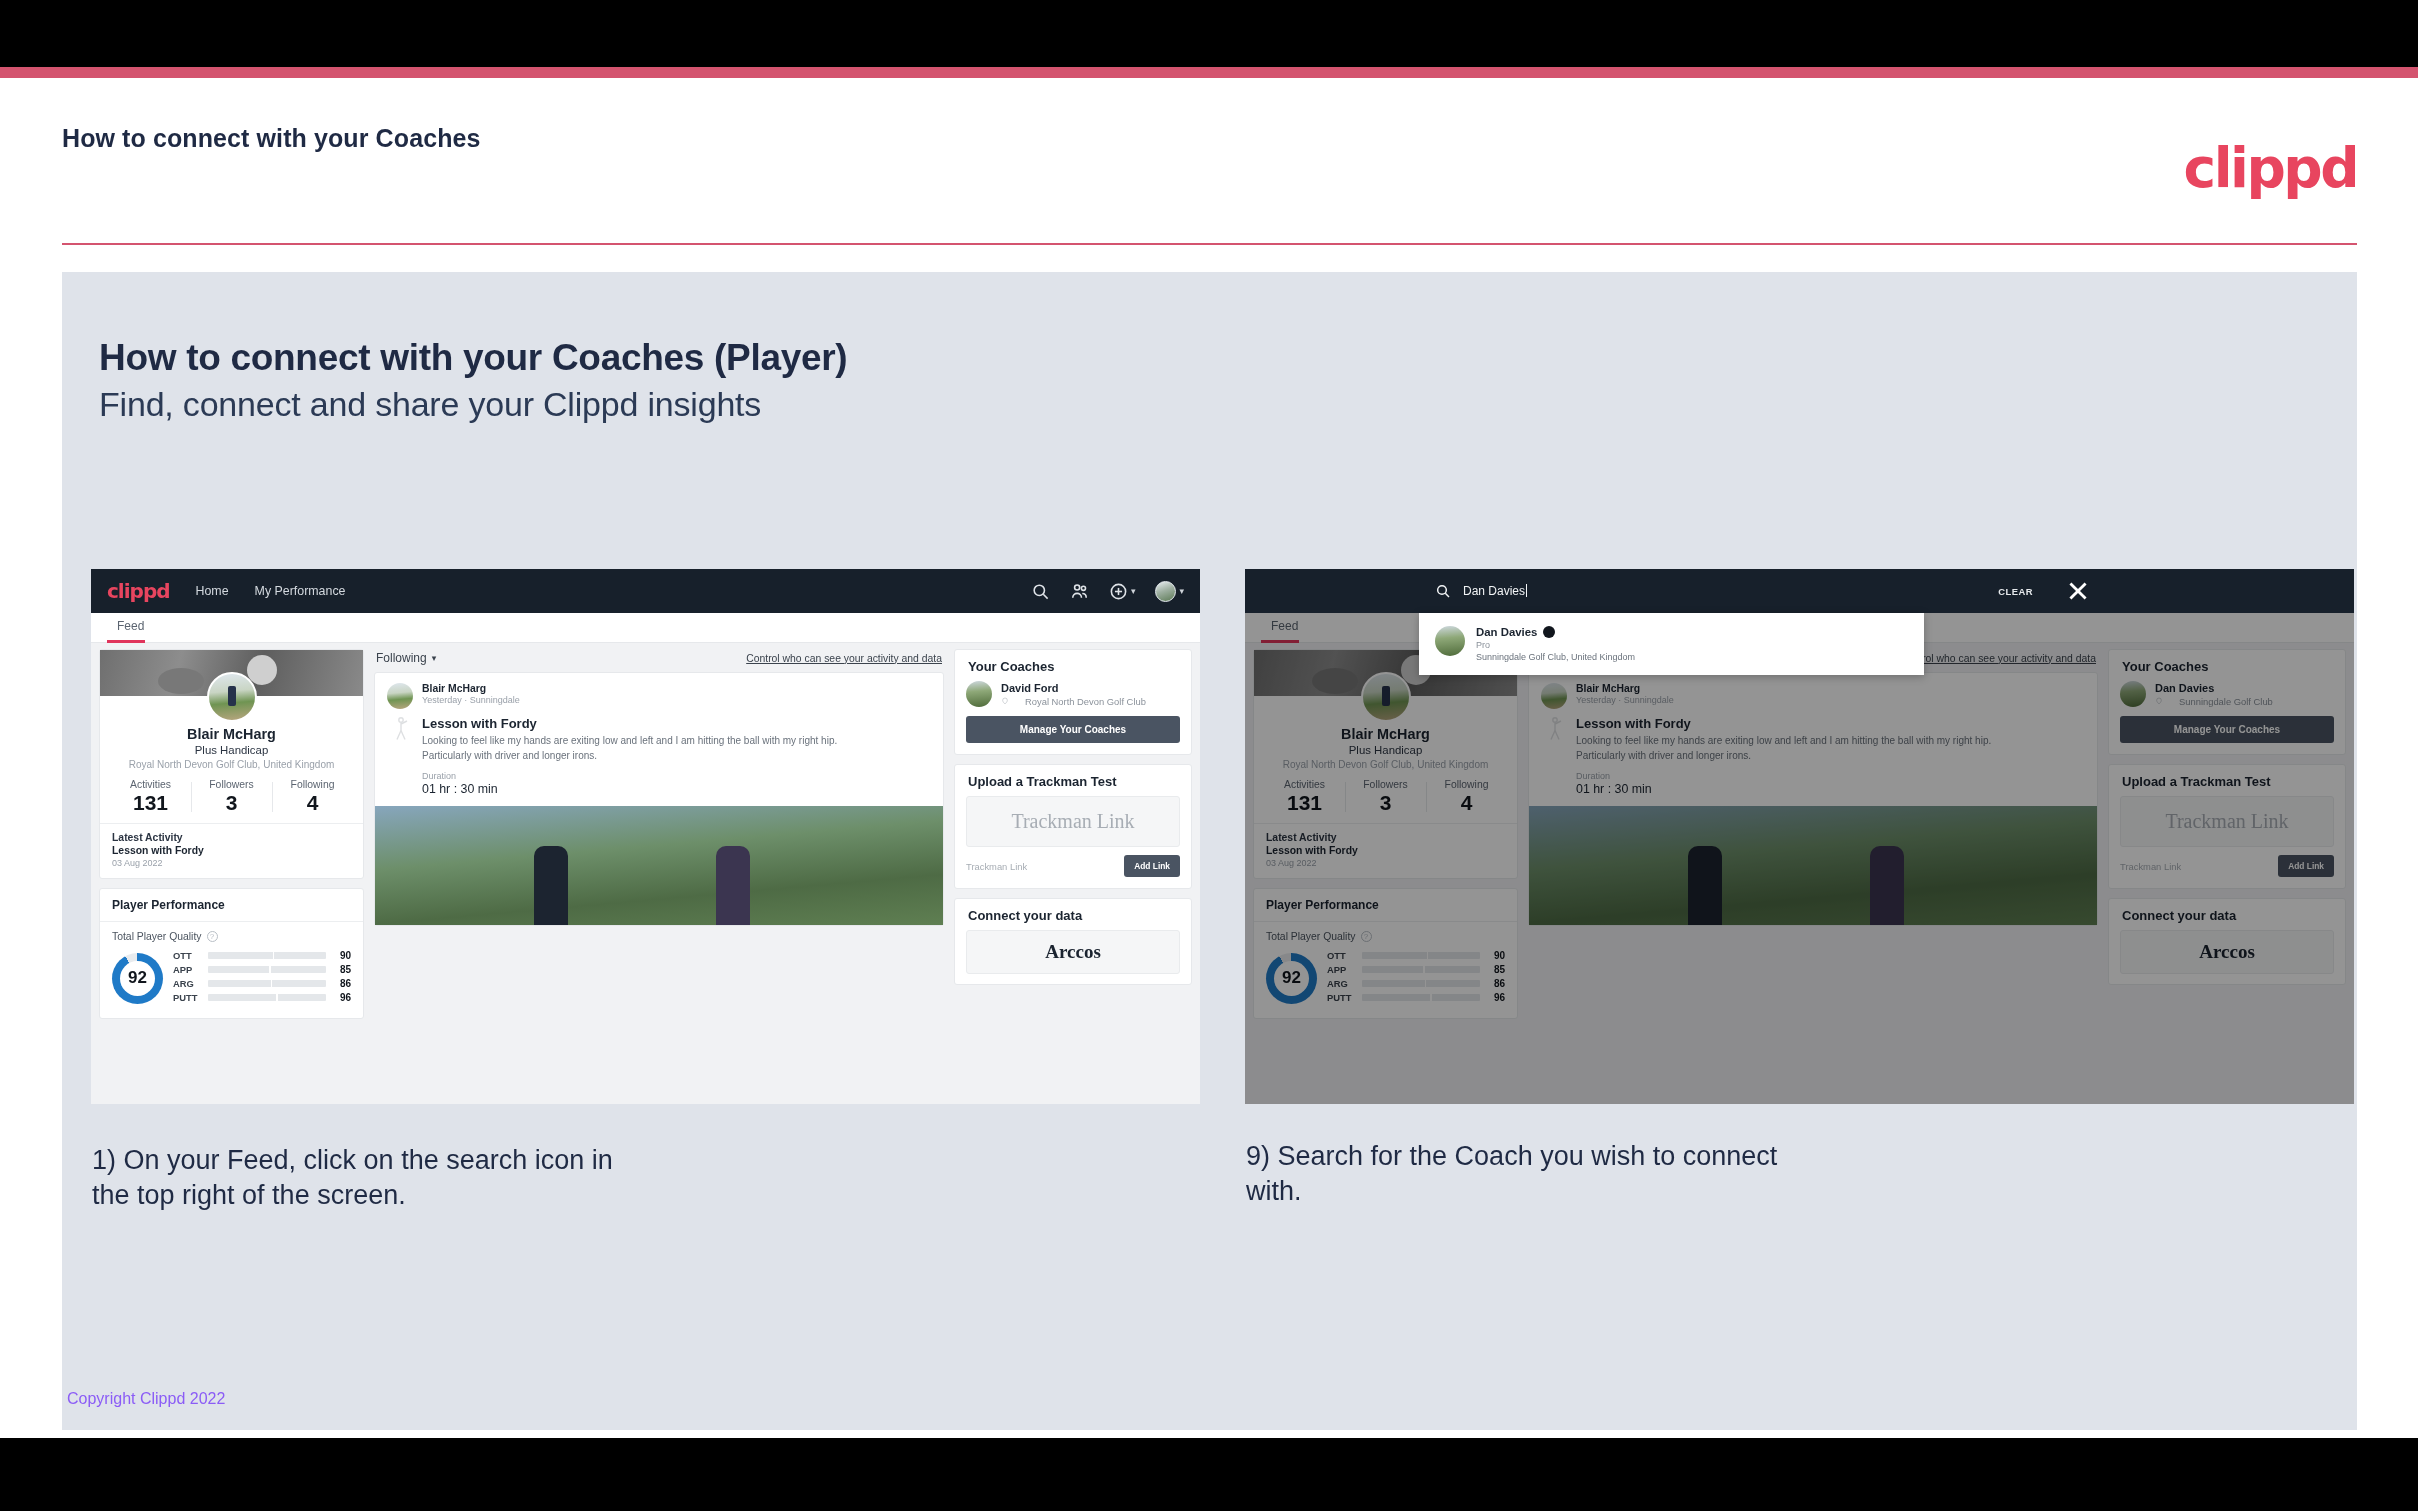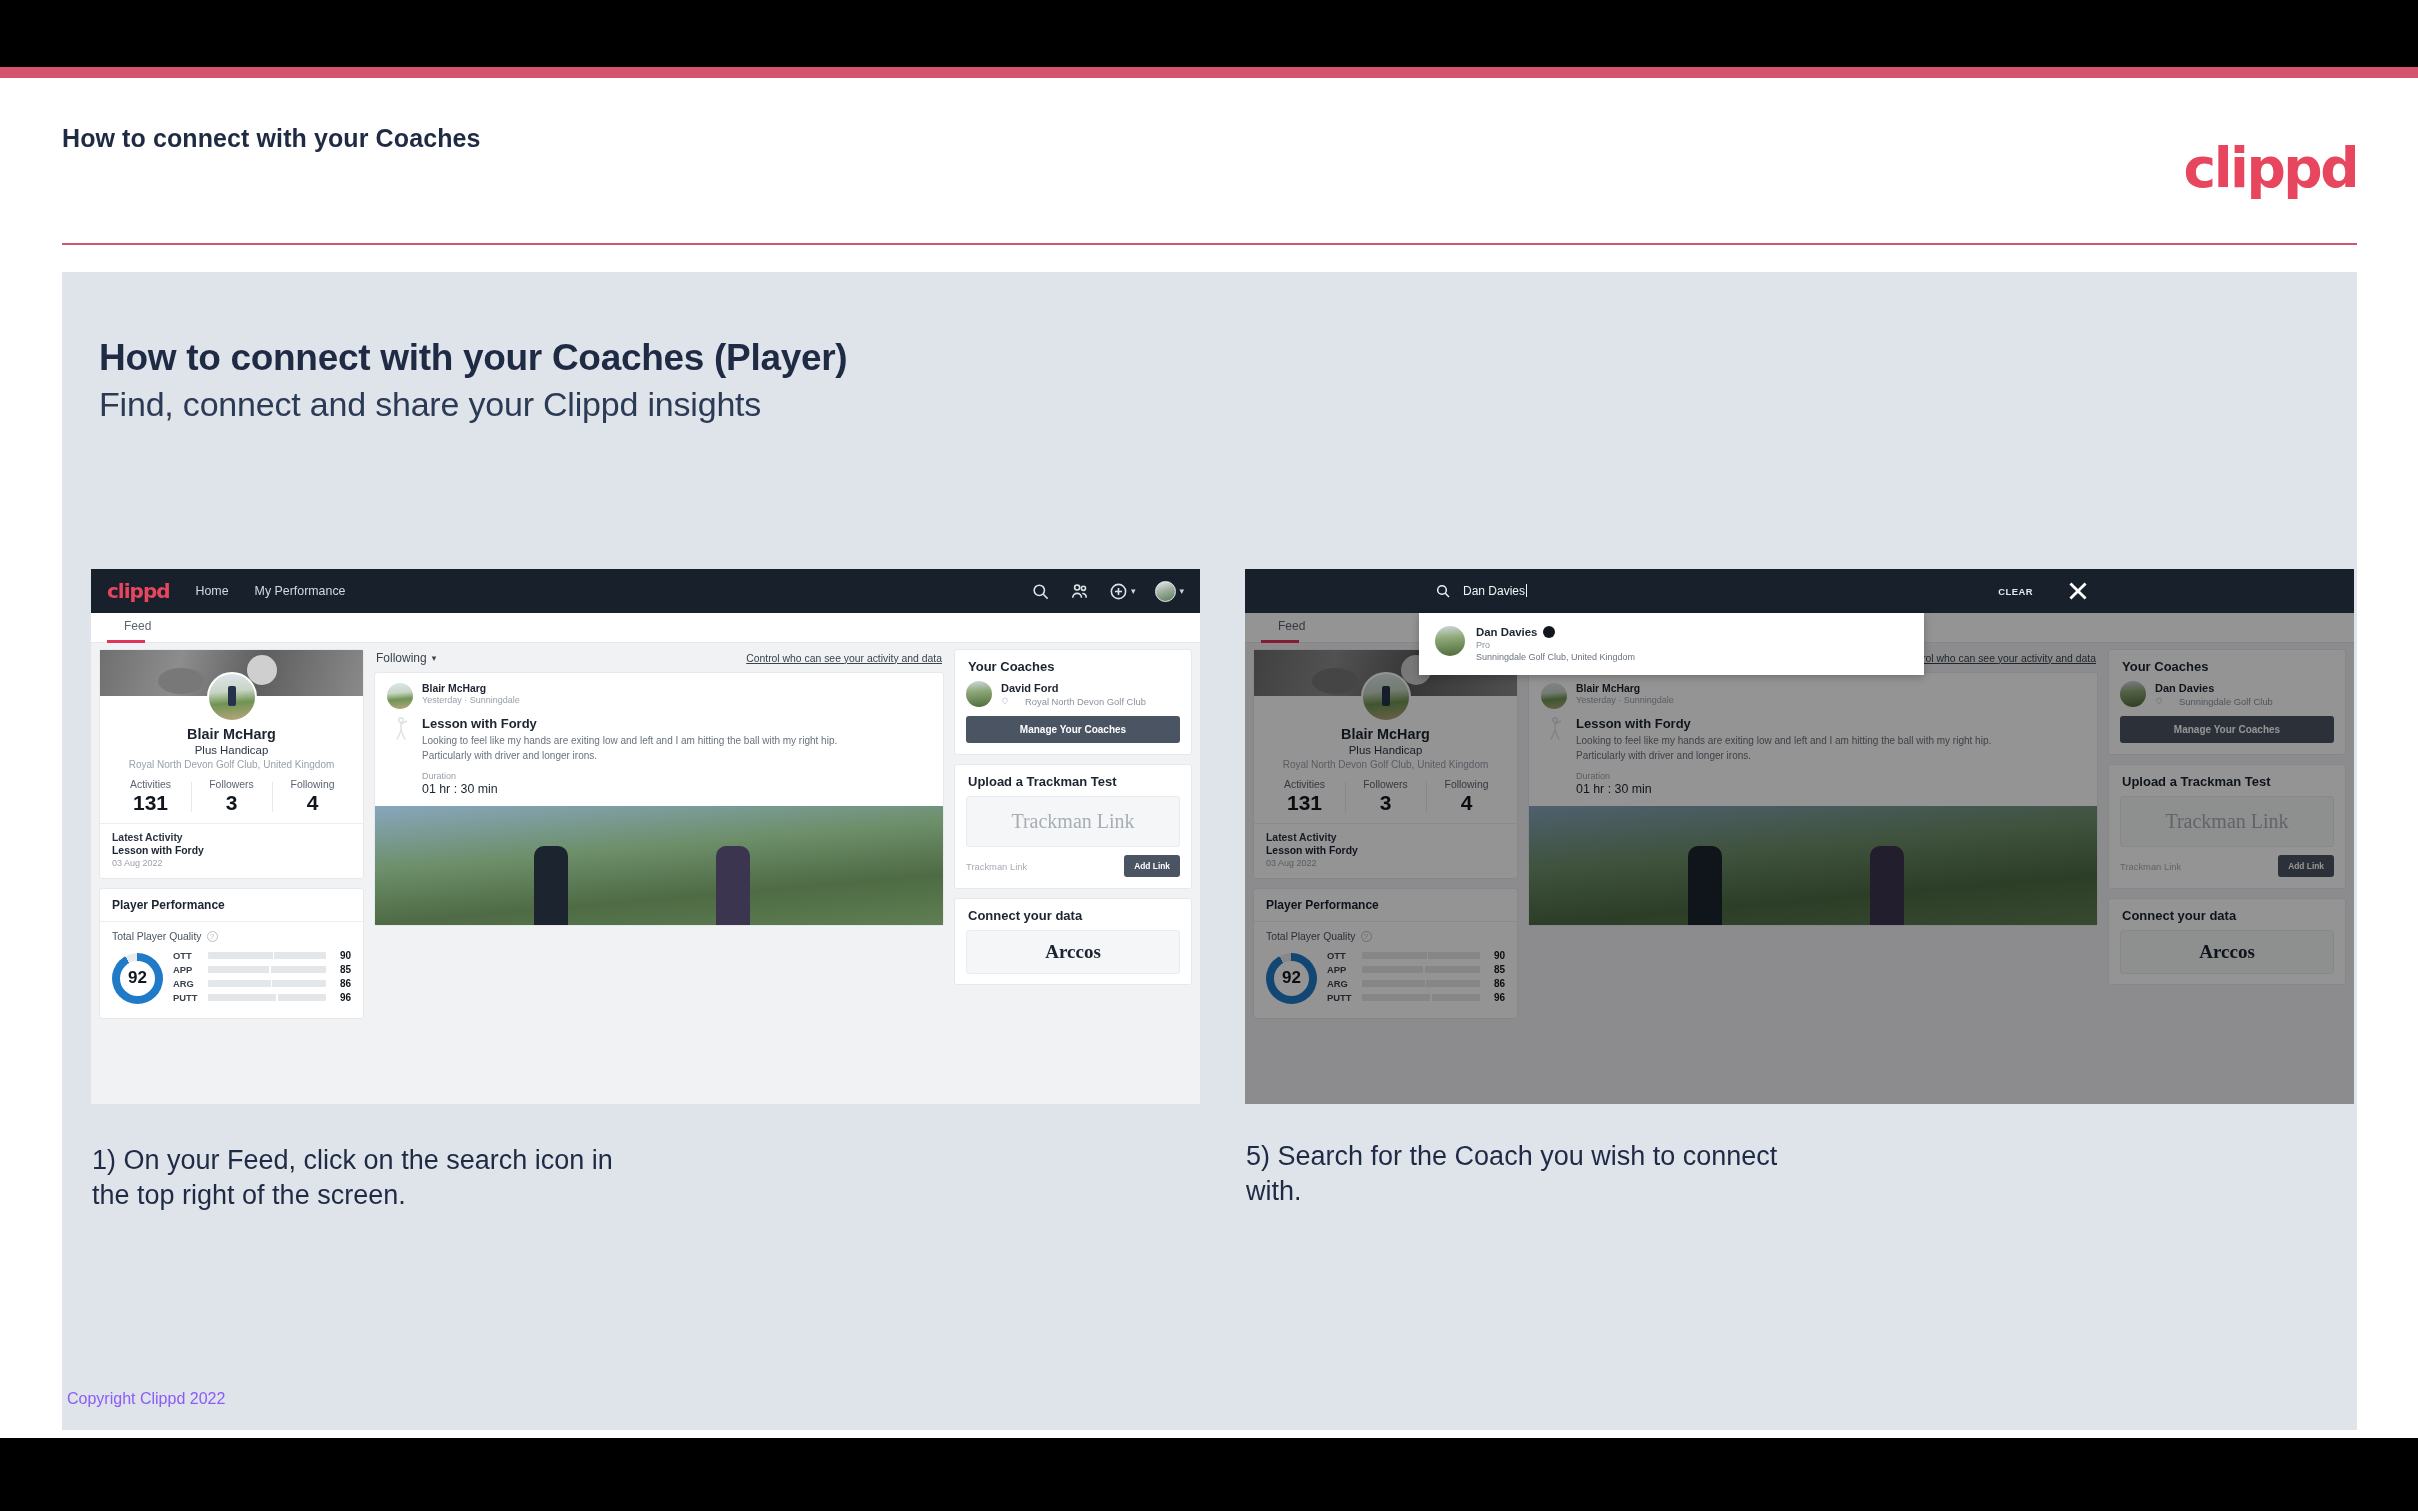--- a/index.html
+++ b/index.html
@@ -38,21 +38,21 @@
   .nav-right { margin-left: auto; display: flex; align-items: center; gap: 20px; }
   .nav-ico { width: 19px; height: 19px; display: block; }
   .nav-ico svg { width: 100%; height: 100%; display: block; }
   .nav-grp { display: flex; align-items: center; gap: 3px; }
   .chev { color: #cfd4da; font-size: 9px; }
   .avatar-sm { width: 21px; height: 21px; border-radius: 50%;
                background: linear-gradient(160deg,#e9eef2 0%,#9fb0a2 45%,#5c7a55 100%); border: 1.5px solid #e9eef2; }
 
   .app-tabs { position: absolute; left: 0; top: 44px; width: 100%; height: 30px; background: #fff;
               border-bottom: 1px solid #e6e8eb; }
-  .tab-feed { position: absolute; left: 33px; top: 6px; font-size: 12px; color: #5b6470; }
+  .tab-feed { position: absolute; left: 26px; top: 6px; font-size: 12px; color: #5b6470; }
   .tab-underline { position: absolute; left: 16px; top: 27px; width: 38px; height: 2.5px; background: #e0345b; }
 
   .app-body { position: absolute; left: 0; top: 74px; right: 0; bottom: 0; background: #f1f2f4;
               display: flex; gap: 10px; padding: 6px 8px 0 8px; }
   .col-left { width: 265px; flex: 0 0 265px; }
   .col-mid { flex: 1 1 auto; }
   .col-right { width: 238px; flex: 0 0 238px; }
 
   .card { background: #fff; border: 1px solid #e6e8eb; border-radius: 3px; margin-bottom: 9px; }
 
@@ -573,20 +573,20 @@
             <div class="arccos-box">Arccos</div>
           </div>
         </div>
 
       </div>
 
       <div class="dim"></div>
     </div>
 
     <div class="caption cap1">1) On your Feed, click on the search icon in the top right of the screen.</div>
-    <div class="caption cap2">5) Search for the Coach you wish to connect with.</div>
+    <div class="caption cap2">9) Search for the Coach you wish to connect with.</div>
   </div>
 
   <div class="copyright">Copyright Clippd 2022</div>
 
   <div class="bottomband"></div>
 </div>
 
 
 </body></html>

